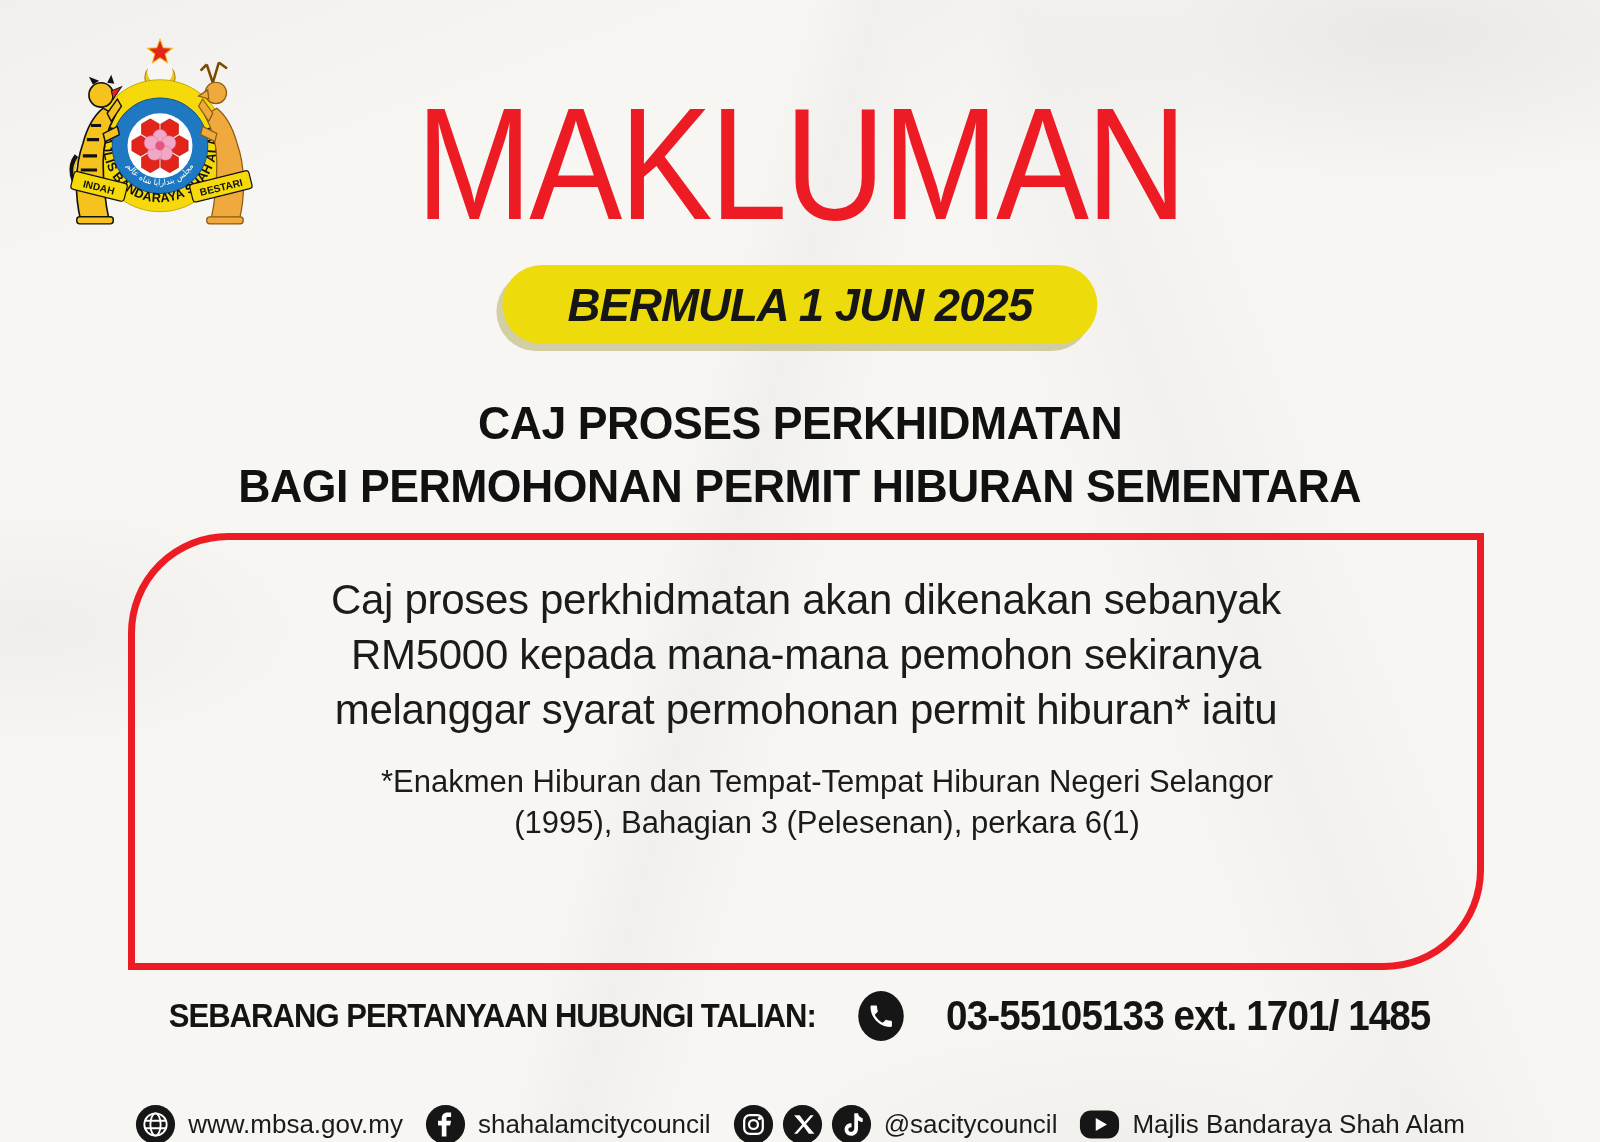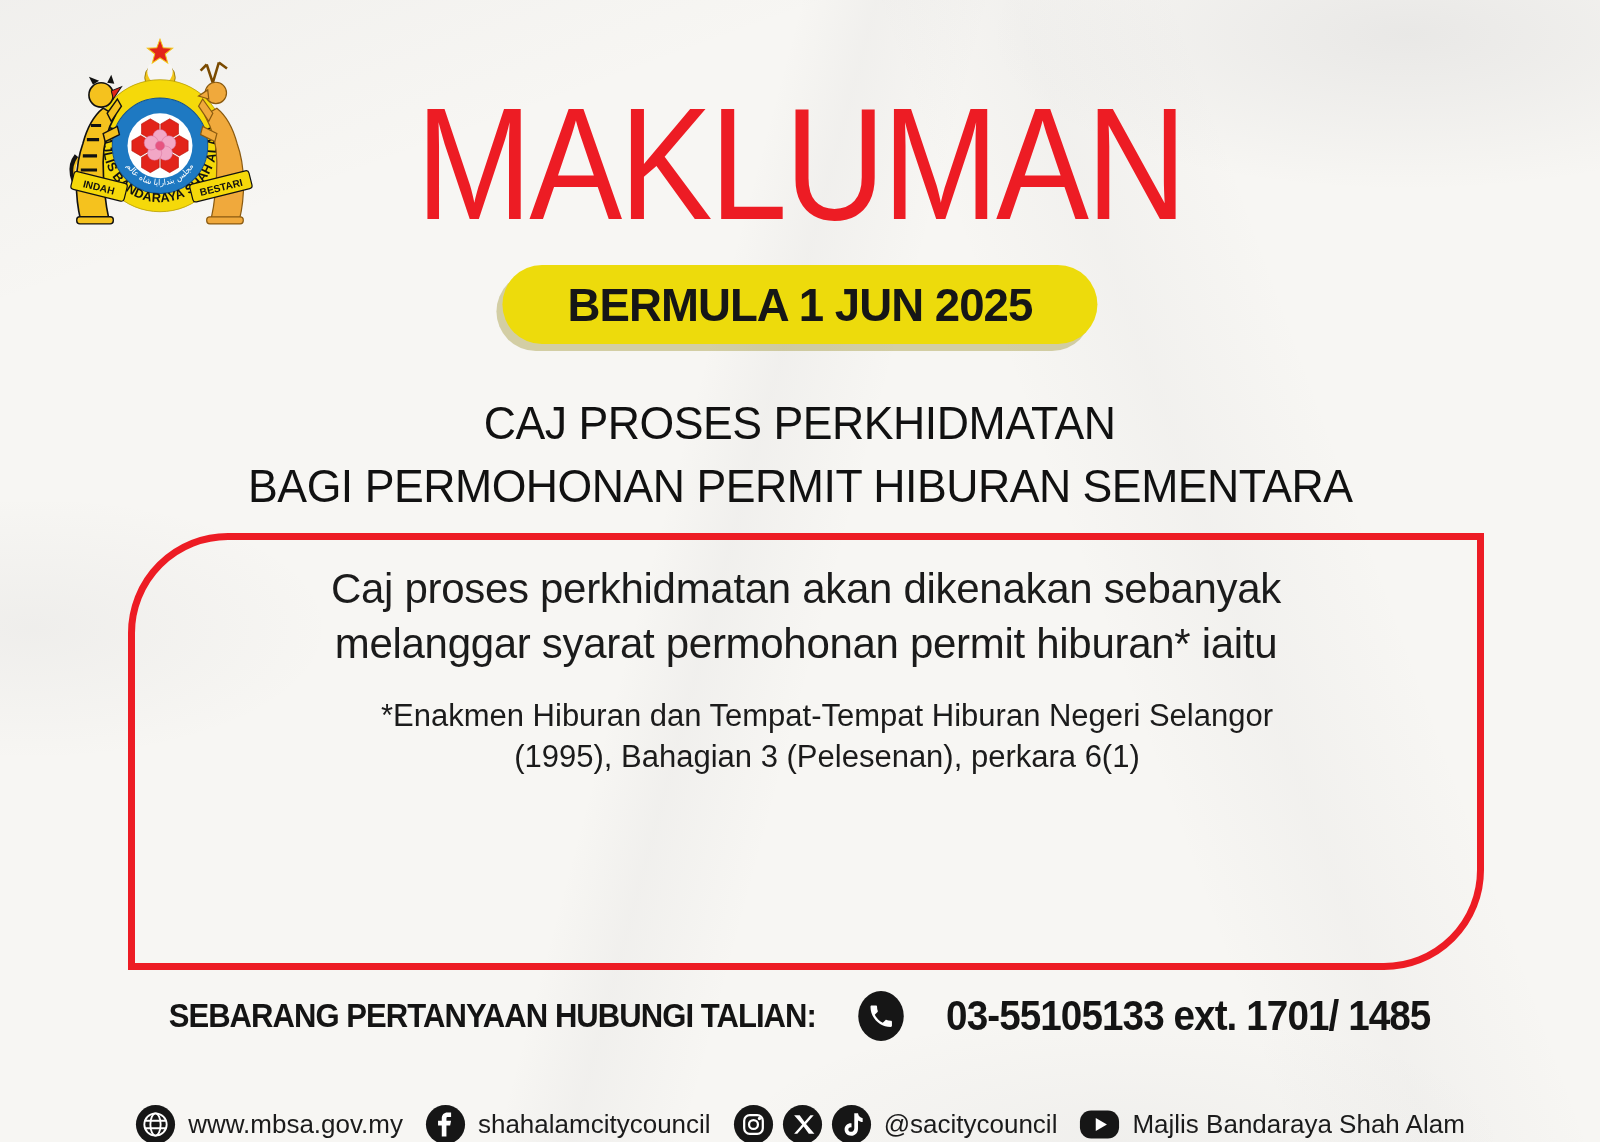--- a/index.html
+++ b/index.html
@@ -23,35 +23,36 @@
     font-size:150px; font-weight:normal; color:#ED1C24; line-height:1;
     letter-spacing:-3px; white-space:nowrap;
   }
   .title .squeeze { display:inline-block; transform:scaleX(0.93) scaleY(1.06); transform-origin:center top; }
 
   .pill {
     position:absolute; top:265px; left:50%; transform:translateX(-50%);
     background:#EDDB0C; border-radius:46px; padding:12px 58px;
     box-shadow:-6px 7px 0 rgba(142,132,18,0.35);
     white-space:nowrap;
+    font-style:italic;
   }
   .pill-text { font-size:47px; font-weight:bold; letter-spacing:-1px; color:#161616;
     display:inline-block; transform:scaleX(0.97); }
 
   .heading {
     position:absolute; top:392px; left:0; right:0; text-align:center;
-    font-size:46px; font-weight:normal; color:#111; line-height:1.38;
+    font-size:46px; font-weight:bold; color:#111; line-height:1.38;
     letter-spacing:-0.5px;
   }
   .heading .squeeze { display:inline-block; transform:scaleX(0.97); }
 
   .redbox {
     position:absolute; left:128px; top:533px; width:1356px; height:437px;
     border:7px solid #ED1C24; border-radius:100px 0 100px 0;
-    padding-top:21px; text-align:center;
+    padding-top:32px; text-align:center;
   }
   .notice { font-size:42px; line-height:55px; color:#1b1b1b; letter-spacing:-0.3px; }
   .notice b { font-weight:bold; }
   .footnote { margin-top:24px; font-size:31px; line-height:41px; color:#1b1b1b;margin-left:42px; }
 
   .contact-row {
     position:absolute; top:990px; left:0; right:0;
     display:flex; justify-content:center; align-items:center; gap:18px; white-space:nowrap;
   }
   .contact-label { font-size:33px; font-weight:bold; letter-spacing:-1px;
@@ -161,20 +162,21 @@
   </div>
 
   <div class="heading">
     <div><span class="squeeze">CAJ PROSES PERKHIDMATAN</span></div>
     <div><span class="squeeze">BAGI PERMOHONAN PERMIT HIBURAN SEMENTARA</span></div>
   </div>
 
   <div class="redbox">
     <div class="notice">
       <div>Caj proses perkhidmatan akan dikenakan sebanyak</div>
+      <div>RM5000 kepada mana-mana pemohon sekiranya</div>
       <div>melanggar syarat permohonan permit hiburan* iaitu</div>
     </div>
     <div class="footnote">
       <div>*Enakmen Hiburan dan Tempat-Tempat Hiburan Negeri Selangor</div>
       <div>(1995), Bahagian 3 (Pelesenan), perkara 6(1)</div>
     </div>
   </div>
 
   <div class="contact-row">
     <span class="contact-label">SEBARANG PERTANYAAN HUBUNGI TALIAN:</span>

